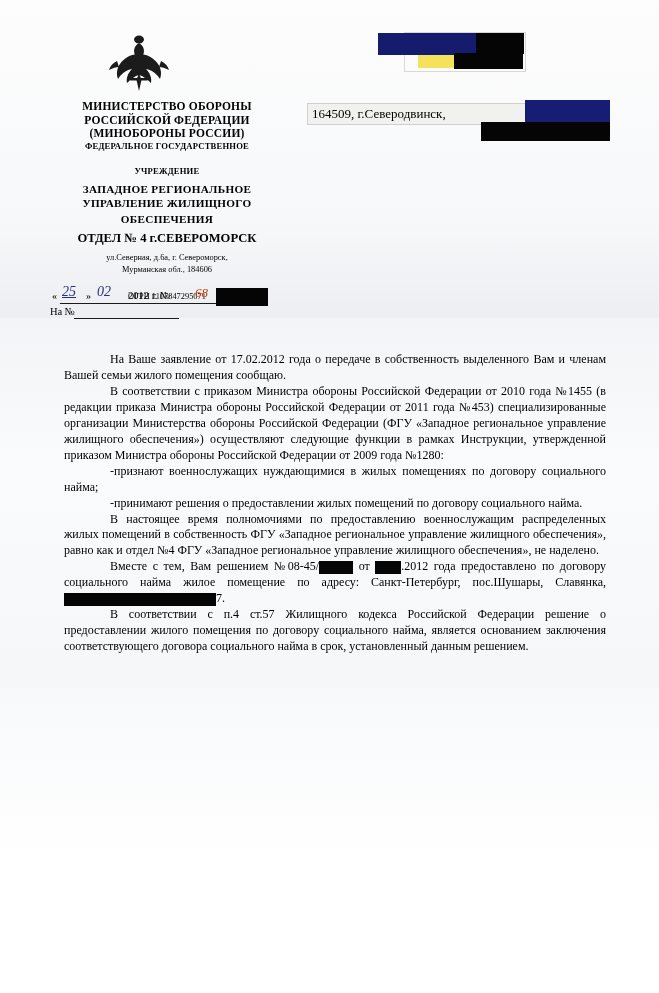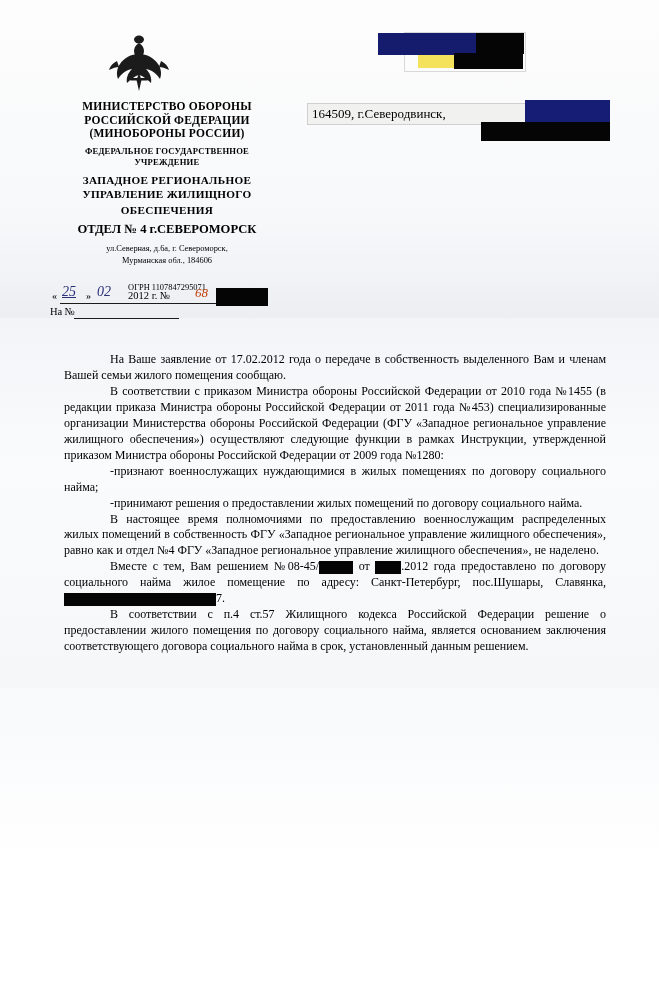--- a/index.html
+++ b/index.html
@@ -48,21 +48,20 @@
     font-family: "Liberation Serif", serif;
     font-weight: bold;
     font-size: 11.5px;
     letter-spacing: 0.2px;
   }
   .lh-small {
     font-family: "Liberation Serif", serif;
     font-weight: bold;
     font-size: 8.6px;
     letter-spacing: 0.2px;
-    margin-top: 5px;
   }
   .lh-dept {
     font-family: "Liberation Serif", serif;
     font-weight: bold;
     font-size: 11.2px;
     letter-spacing: 0.3px;
     margin-top: 7px;
   }
   .lh-otdel {
     font-family: "Liberation Serif", serif;
@@ -264,21 +263,21 @@
           <path d="M57 28 C61 30 64 33 65 37 C61 35 58 34 55 34 Z"></path>
         </g>
       </svg>
     </div>
 
     <div class="letterhead">
       <div class="lh-main">МИНИСТЕРСТВО ОБОРОНЫ</div>
       <div class="lh-main">РОССИЙСКОЙ ФЕДЕРАЦИИ</div>
       <div class="lh-main">(МИНОБОРОНЫ РОССИИ)</div>
       <div class="lh-small">ФЕДЕРАЛЬНОЕ ГОСУДАРСТВЕННОЕ</div>
-      <div class="lh-small" style="margin-top:1px">УЧРЕЖДЕНИЕ</div>
+      <div class="lh-small" style="margin-top:15px">УЧРЕЖДЕНИЕ</div>
       <div class="lh-dept">ЗАПАДНОЕ РЕГИОНАЛЬНОЕ</div>
       <div class="lh-dept" style="margin-top:1px">УПРАВЛЕНИЕ ЖИЛИЩНОГО</div>
       <div class="lh-dept" style="margin-top:3px">ОБЕСПЕЧЕНИЯ</div>
       <div class="lh-otdel">ОТДЕЛ № 4 г.СЕВЕРОМОРСК</div>
       <div class="lh-addr">ул.Северная, д.6а, г. Североморск,</div>
       <div class="lh-addr" style="margin-top:0">Мурманская обл., 184606</div>
       <div class="lh-addr" style="margin-top:16px">ОГРН 1107847295071</div>
     </div>
 
     <div class="datebox">

